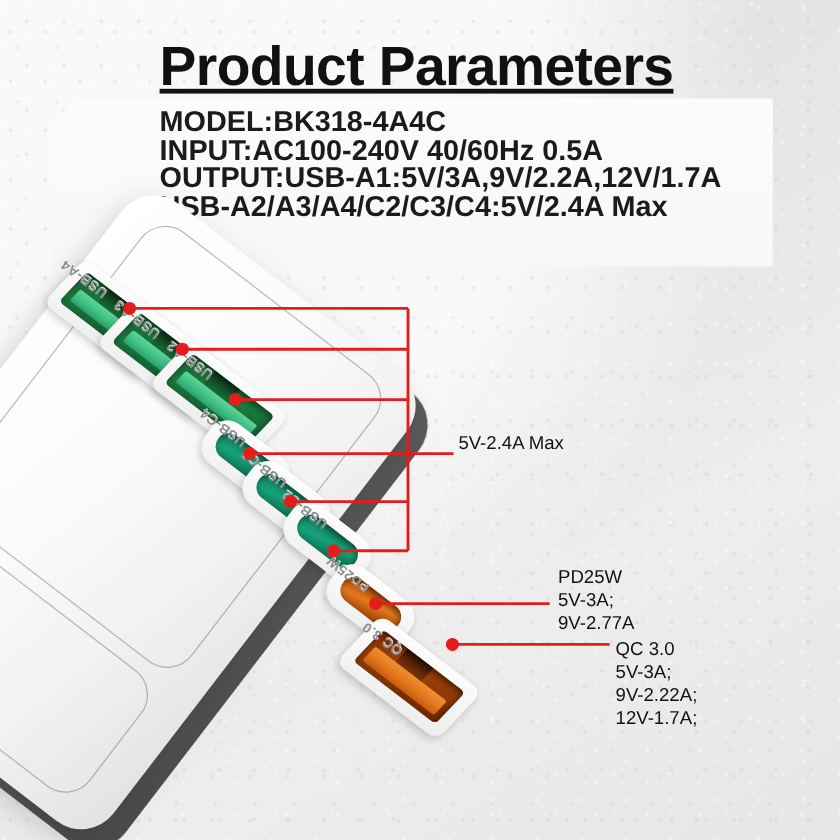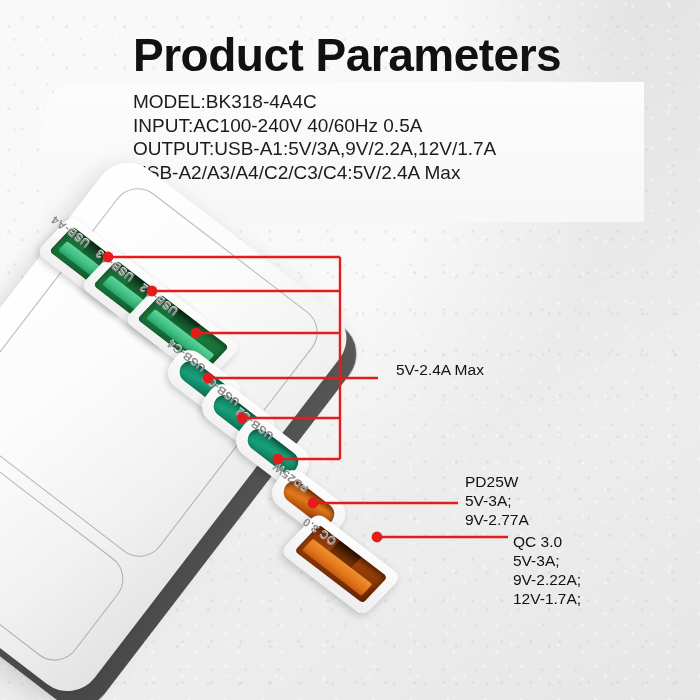--- a/index.html
+++ b/index.html
@@ -31,25 +31,26 @@
     position:absolute;left:44px;top:82px;width:600px;height:140px;
     background:linear-gradient(180deg,#fcfcfc 0%,#f7f7f7 100%);
     border-top-left-radius:34px;
   }
 
   
   #title{
     position:absolute;left:133px;top:28px;
     font-size:46px;font-weight:bold;letter-spacing:-.5px;color:#111;
     white-space:nowrap;
+    text-decoration:underline;
   }
 
   
   #specs{position:absolute;left:133px;top:90px;width:520px;
-    font-size:19px;line-height:23.5px;color:#1b1b1b;}
+    font-size:24px;line-height:23.5px;color:#1b1b1b;font-weight:bold;}
   #specs div{white-space:nowrap;}
   #specs div.ind{padding-left:74px;}
 
   
   #chargerWrap{position:absolute;left:0;top:190px;width:700px;height:510px;}
   .slab{
     position:absolute;
     transform-origin:50% 50%;
   }
   
@@ -151,21 +152,21 @@
   }
 
   
   #calloutSvg{position:absolute;left:0;top:0;width:700px;height:700px;
     pointer-events:none;}
   .cdot{fill:#e51c1c;}
   .cline{stroke:#e51c1c;stroke-width:2.4;fill:none;}
 
   
   .ctext{position:absolute;font-size:15.5px;color:#111;line-height:19px;white-space:nowrap;}
-  #txtMax{left:382px;top:360px;margin-left:14px;}
+  #txtMax{left:382px;top:360px;}
   #txtPd{left:465px;top:472px;}
   #txtQc{left:513px;top:532px;}
 </style>
 </head>
 <body>
 
 <div id="stage">
 
   <div id="specPanel"></div>
 

